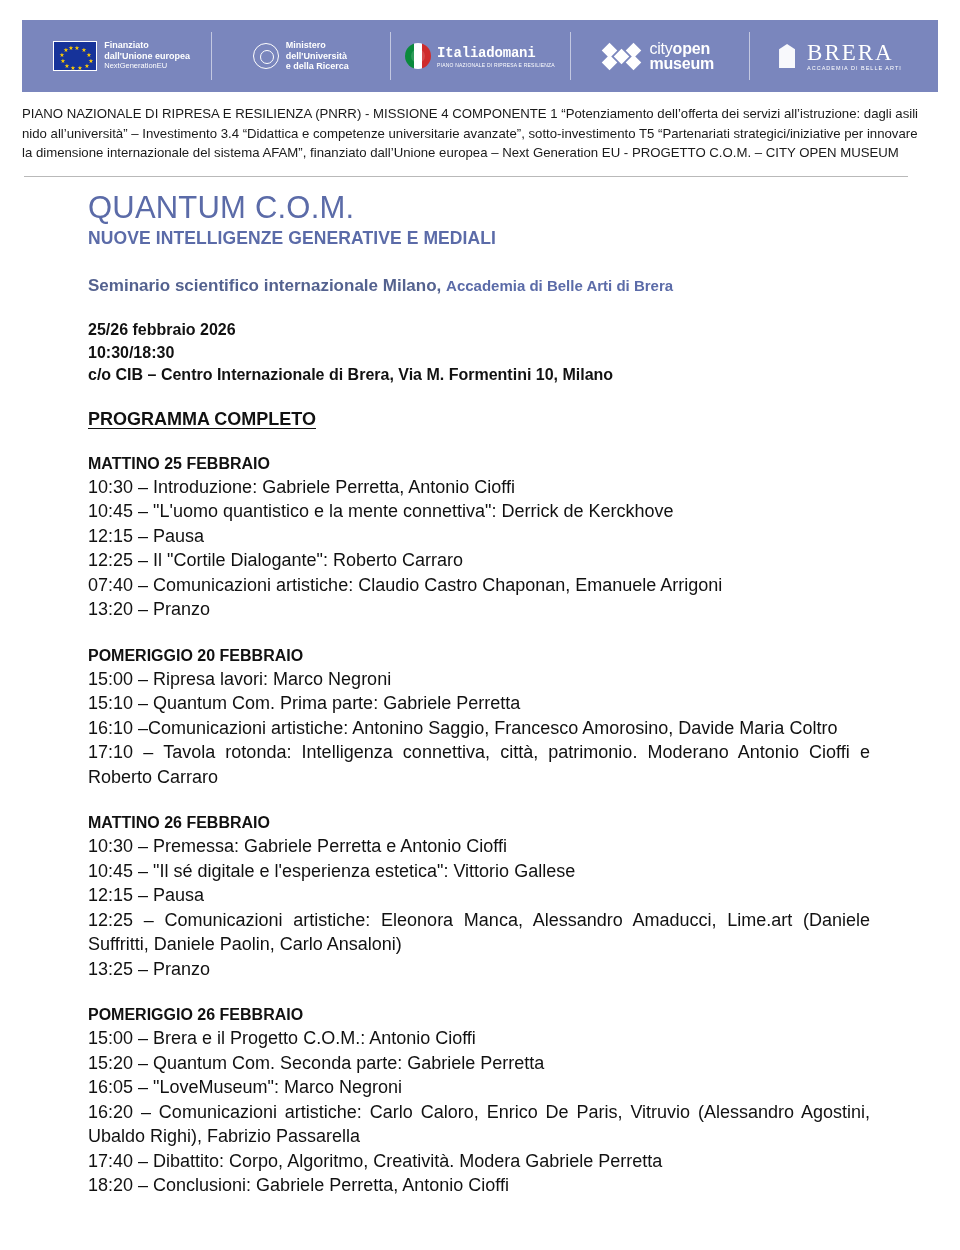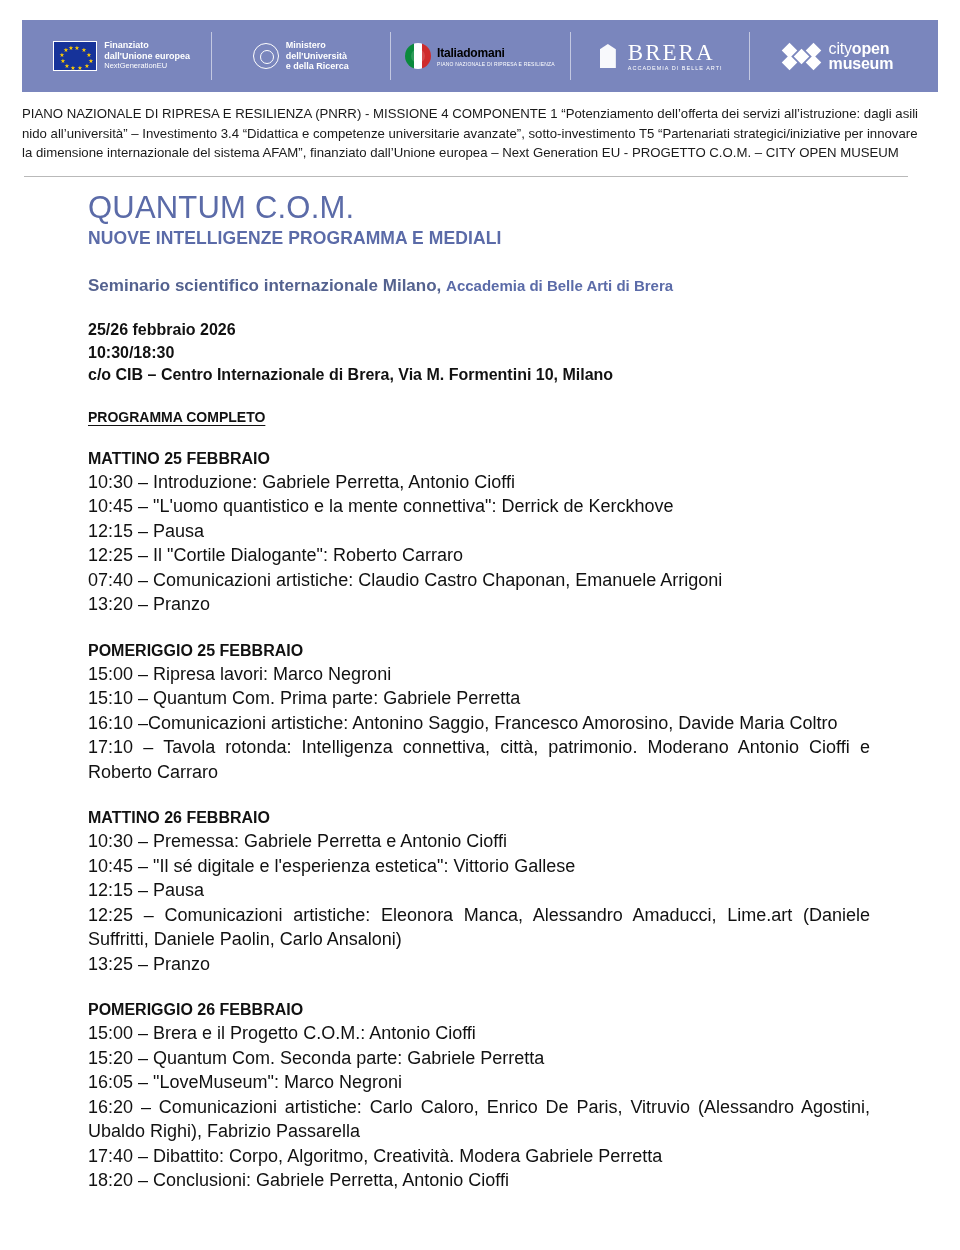--- a/index.html
+++ b/index.html
@@ -115,23 +115,23 @@
   .italia-tri::after {
     content: "";
     position: absolute;
     left: 50%; top: 50%;
     width: 14px; height: 14px;
     margin: -7px 0 0 -7px;
     border-radius: 50%;
     background: rgba(255,255,255,0.15);
   }
   .italia-wordmark {
-    color: #000000;
-    font-family: Liberation Sans, sans-serif;
-    font-size: 12px;
+    color: #ffffff;
+    font-family: Liberation Mono, monospace;
+    font-size: 14px;
     font-weight: bold;
     letter-spacing: -0.2px;
     white-space: nowrap;
   }
   .italia-sub {
     color: #ffffff;
     font-size: 5px;
     letter-spacing: 0.2px;
     line-height: 6px;
     margin-top: 1px;
@@ -238,21 +238,21 @@
   .meta {
     margin-top: 22px;
     font-size: 16px;
     font-weight: bold;
     line-height: 22.5px;
     color: #111111;
   }
 
   .programma {
     margin-top: 22px;
-    font-size: 14px;
+    font-size: 18px;
     font-weight: bold;
     text-decoration: underline;
     text-underline-offset: 3px;
   }
 
   .session { margin-top: 23px; }
   .session-title {
     font-size: 16px;
     font-weight: bold;
     line-height: 22px;
@@ -318,57 +318,57 @@
       <div class="italia-logo">
         <div class="italia-tri"></div>
         <div>
           <div class="italia-wordmark">Italiadomani</div>
           <div class="italia-sub">PIANO NAZIONALE DI RIPRESA E RESILIENZA</div>
         </div>
       </div>
     </div>
 
     <div class="banner-cell">
-      <div class="brera-logo">
-        <div class="brera-mark"></div>
-        <div>
-          <div class="brera-word">BRERA</div>
-          <div class="brera-sub">ACCADEMIA DI BELLE ARTI</div>
-        </div>
-      </div>
-    </div>
-
-    <div class="banner-cell">
       <div class="com-logo">
         <div class="com-mark">
           <span class="com-d" style="left:0px;top:4px;"></span>
           <span class="com-d" style="left:0px;top:16px;"></span>
           <span class="com-d" style="left:12px;top:10px;"></span>
           <span class="com-d" style="left:24px;top:4px;"></span>
           <span class="com-d" style="left:24px;top:16px;"></span>
         </div>
         <div class="com-text">
           <div class="com-line1">
             <span>city</span><b>open</b>
           </div>
           <div class="com-line2">museum</div>
         </div>
       </div>
     </div>
 
+    <div class="banner-cell">
+      <div class="brera-logo">
+        <div class="brera-mark"></div>
+        <div>
+          <div class="brera-word">BRERA</div>
+          <div class="brera-sub">ACCADEMIA DI BELLE ARTI</div>
+        </div>
+      </div>
+    </div>
+
   </div>
 
   <div class="pnrr">PIANO NAZIONALE DI RIPRESA E RESILIENZA (PNRR) - MISSIONE 4 COMPONENTE 1 “Potenziamento dell’offerta dei servizi all’istruzione: dagli asili nido all’università” – Investimento 3.4 “Didattica e competenze universitarie avanzate”, sotto-investimento T5 “Partenariati strategici/iniziative per innovare la dimensione internazionale del sistema AFAM”, finanziato dall’Unione europea – Next Generation EU - PROGETTO C.O.M. – CITY OPEN MUSEUM</div>
 
   <div class="rule"></div>
 
   <div class="content">
 
     <h1 class="title">QUANTUM C.O.M.</h1>
-    <h2 class="subtitle">NUOVE INTELLIGENZE PROGRAMMA E MEDIALI</h2>
+    <h2 class="subtitle">NUOVE INTELLIGENZE GENERATIVE E MEDIALI</h2>
 
     <div class="seminar">
       <span class="strong">Seminario scientifico internazionale Milano,</span>
       <span class="light">Accademia di Belle Arti di Brera</span>
     </div>
 
     <div class="meta">
       <div>25/26 febbraio 2026</div>
       <div>10:30/18:30</div>
       <div>c/o CIB – Centro Internazionale di Brera, Via M. Formentini 10, Milano</div>
@@ -382,21 +382,21 @@
         <li>10:30 – Introduzione: Gabriele Perretta, Antonio Cioffi</li>
         <li>10:45 – "L'uomo quantistico e la mente connettiva": Derrick de Kerckhove</li>
         <li>12:15 – Pausa</li>
         <li>12:25 – Il "Cortile Dialogante": Roberto Carraro</li>
         <li>07:40 – Comunicazioni artistiche: Claudio Castro Chaponan, Emanuele Arrigoni</li>
         <li>13:20 – Pranzo</li>
       </ul>
     </div>
 
     <div class="session">
-      <div class="session-title">POMERIGGIO 25 FEBBRAIO</div>
+      <div class="session-title">POMERIGGIO 20 FEBBRAIO</div>
       <ul>
         <li>15:00 – Ripresa lavori: Marco Negroni</li>
         <li>15:10 – Quantum Com. Prima parte: Gabriele Perretta</li>
         <li class="justify">16:10 –Comunicazioni artistiche: Antonino Saggio, Francesco Amorosino, Davide Maria Coltro</li>
         <li class="justify">17:10 – Tavola rotonda: Intelligenza connettiva, città, patrimonio. Moderano Antonio Cioffi e Roberto Carraro</li>
       </ul>
     </div>
 
     <div class="session">
       <div class="session-title">MATTINO 26 FEBBRAIO</div>

